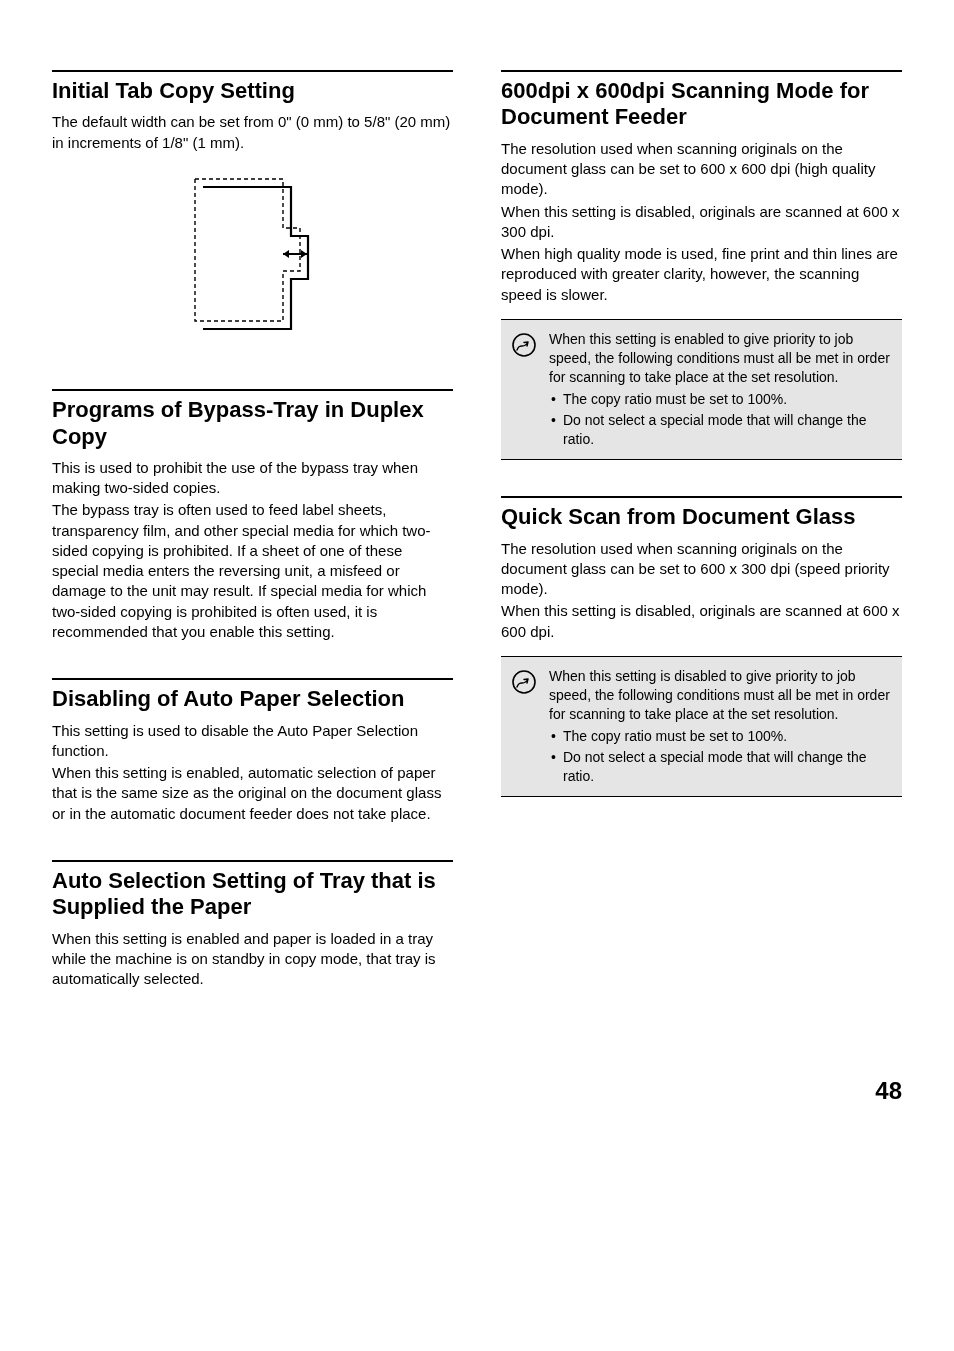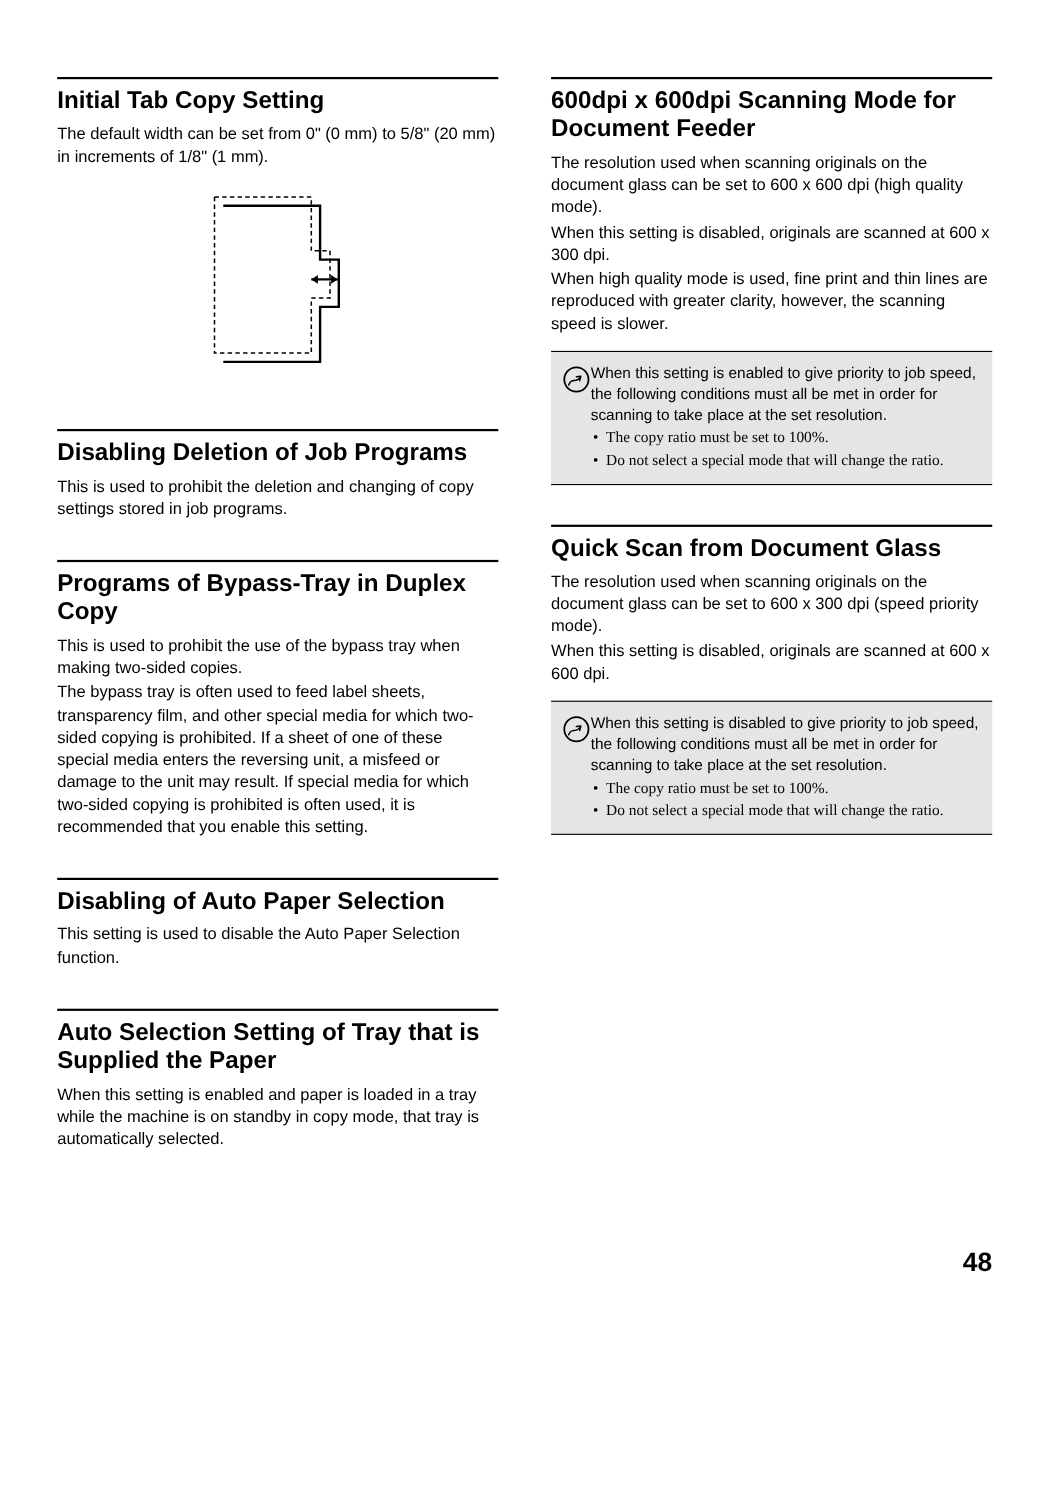--- a/index.html
+++ b/index.html
@@ -48,42 +48,41 @@
   .diagram-wrap svg {
     display: inline-block;
   }
   .note-box {
     background: #e5e5e5;
     border-top: 1.5px solid #000;
     border-bottom: 1.5px solid #000;
     padding: 10px 10px 10px 10px;
     margin-top: 14px;
     display: flex;
-    gap: 0;
+    gap: 12px;
     align-items: flex-start;
     font-size: 14px;
     line-height: 1.35;
   }
   .note-icon {
     flex: 0 0 auto;
     margin-top: 2px;
   }
   .note-content {
     flex: 1;
   }
   .note-content ul {
     list-style: none;
     padding-left: 0;
     margin-top: 4px;
   }
   .note-content ul li {
     position: relative;
     padding-left: 14px;
     margin-top: 2px;
-    font-family: Liberation Serif, serif;
   }
   .note-content ul li::before {
     content: "•";
     position: absolute;
     left: 2px;
     top: 0;
   }
   .page-number {
     text-align: right;
     font-size: 24px;
@@ -111,42 +110,36 @@
 
           <path d="M 22 8 L 110 8 L 110 57 L 127 57 L 127 100 L 110 100 L 110 150 L 22 150 L 22 8" fill="none" stroke="#000" stroke-width="1.4" stroke-dasharray="4 3"></path>
 
           <line x1="110" y1="83" x2="134" y2="83" stroke="#000" stroke-width="2"></line>
           <polygon points="110,83 116,79 116,87" fill="#000"></polygon>
           <polygon points="134,83 128,79 128,87" fill="#000"></polygon>
         </svg>
       </div>
     </div>
 
-    <div class="section">
-      <div class="rule"></div>
-      <h2 class="sec-title">Disabling Deletion of Job Programs</h2>
-      <div class="body-text">
-        <p>This is used to prohibit the deletion and changing of copy settings stored in job programs.</p>
-      </div>
-    </div>
 
     <div class="section">
       <div class="rule"></div>
       <h2 class="sec-title">Programs of Bypass-Tray in Duplex Copy</h2>
       <div class="body-text">
         <p>This is used to prohibit the use of the bypass tray when making two-sided copies.</p>
         <p>The bypass tray is often used to feed label sheets, transparency film, and other special media for which two-sided copying is prohibited. If a sheet of one of these special media enters the reversing unit, a misfeed or damage to the unit may result. If special media for which two-sided copying is prohibited is often used, it is recommended that you enable this setting.</p>
       </div>
     </div>
 
     <div class="section">
       <div class="rule"></div>
       <h2 class="sec-title">Disabling of Auto Paper Selection</h2>
       <div class="body-text">
         <p>This setting is used to disable the Auto Paper Selection function.</p>
+        <p>When this setting is enabled, automatic selection of paper that is the same size as the original on the document glass or in the automatic document feeder does not take place.</p>
       </div>
     </div>
 
     <div class="section">
       <div class="rule"></div>
       <h2 class="sec-title">Auto Selection Setting of Tray that is Supplied the Paper</h2>
       <div class="body-text">
         <p>When this setting is enabled and paper is loaded in a tray while the machine is on standby in copy mode, that tray is automatically selected.</p>
       </div>
     </div>

